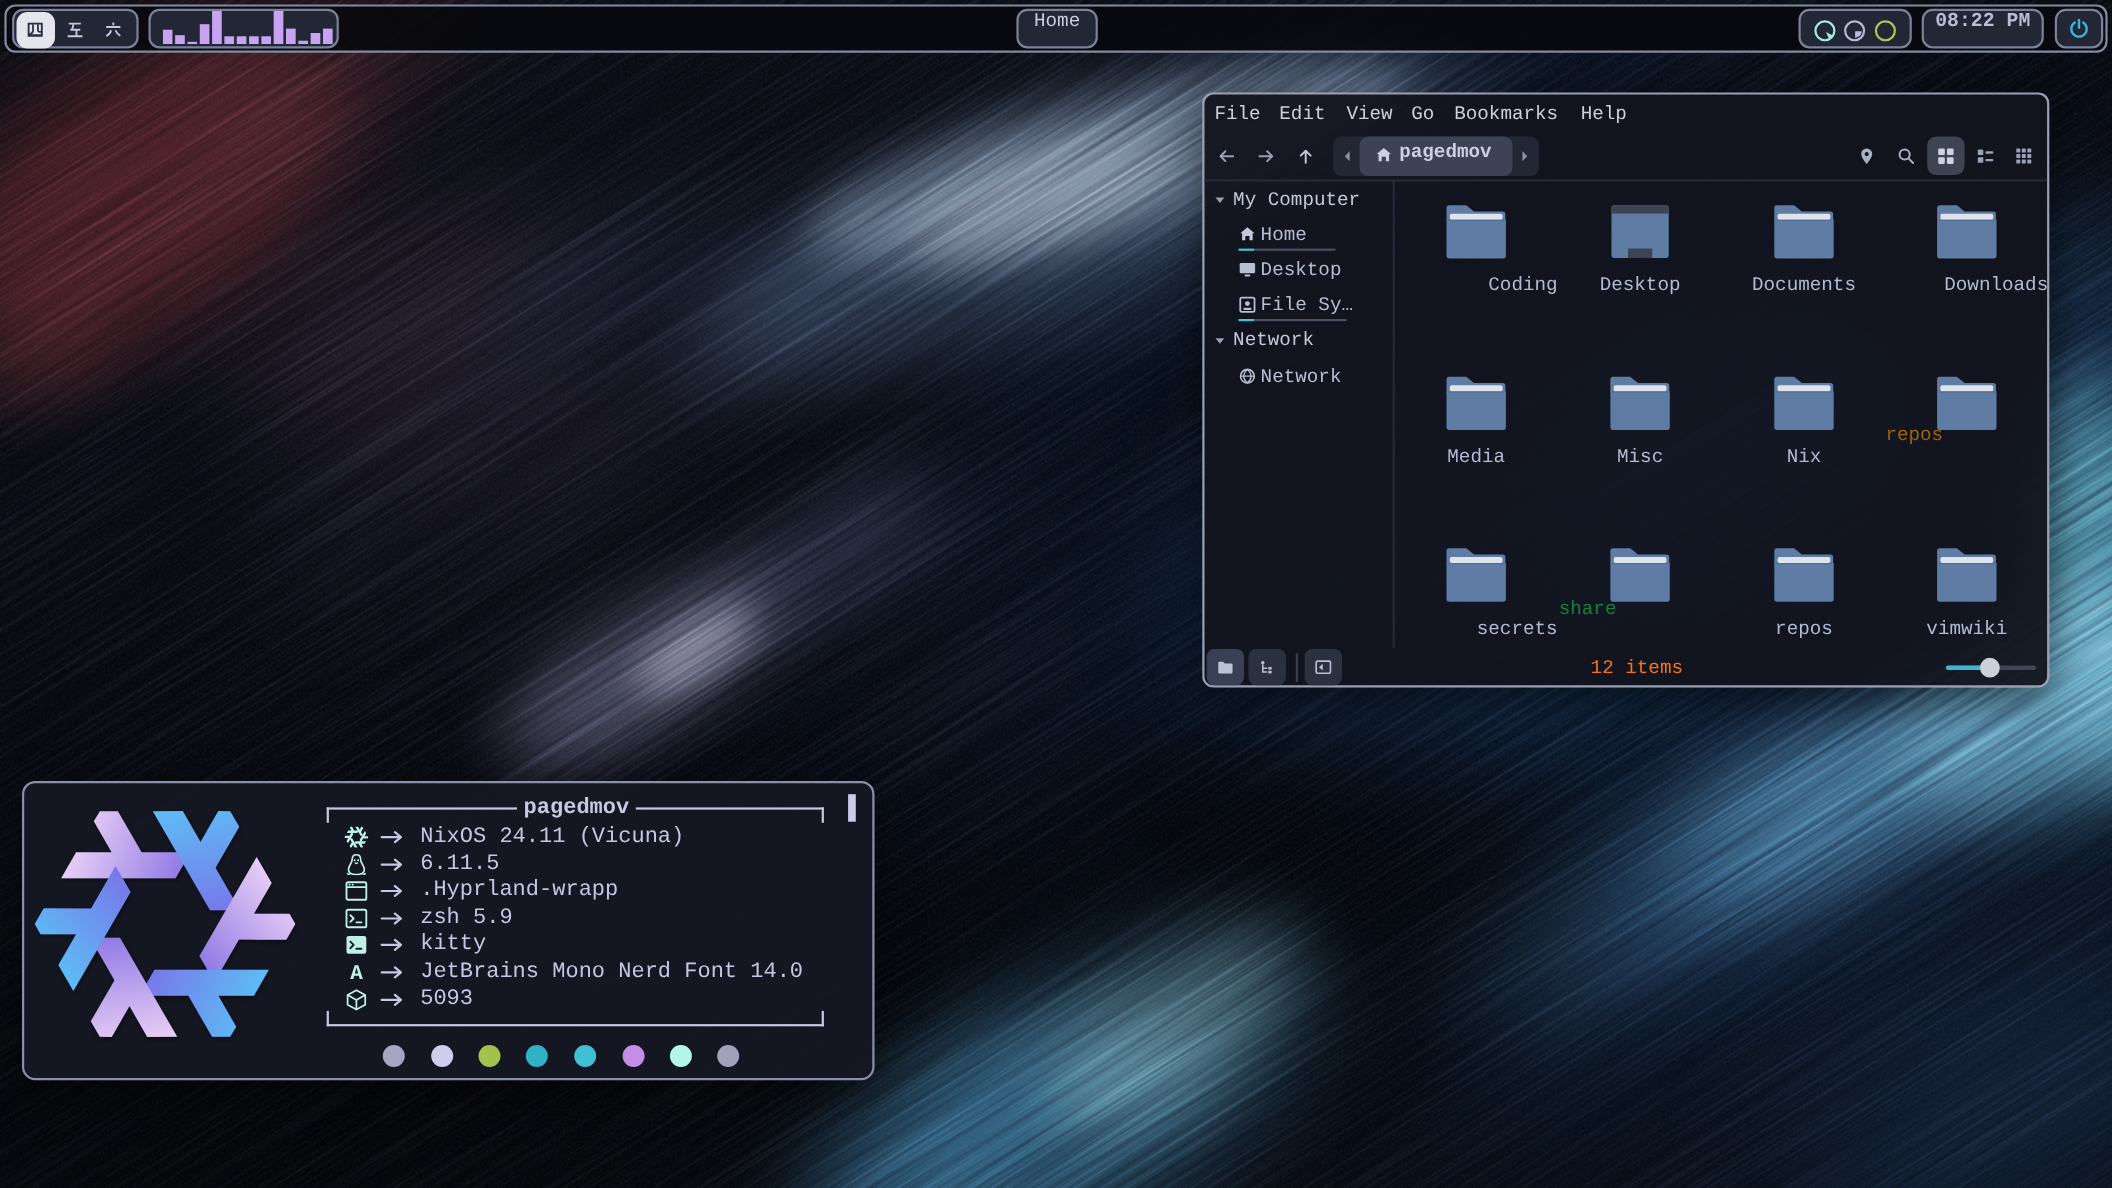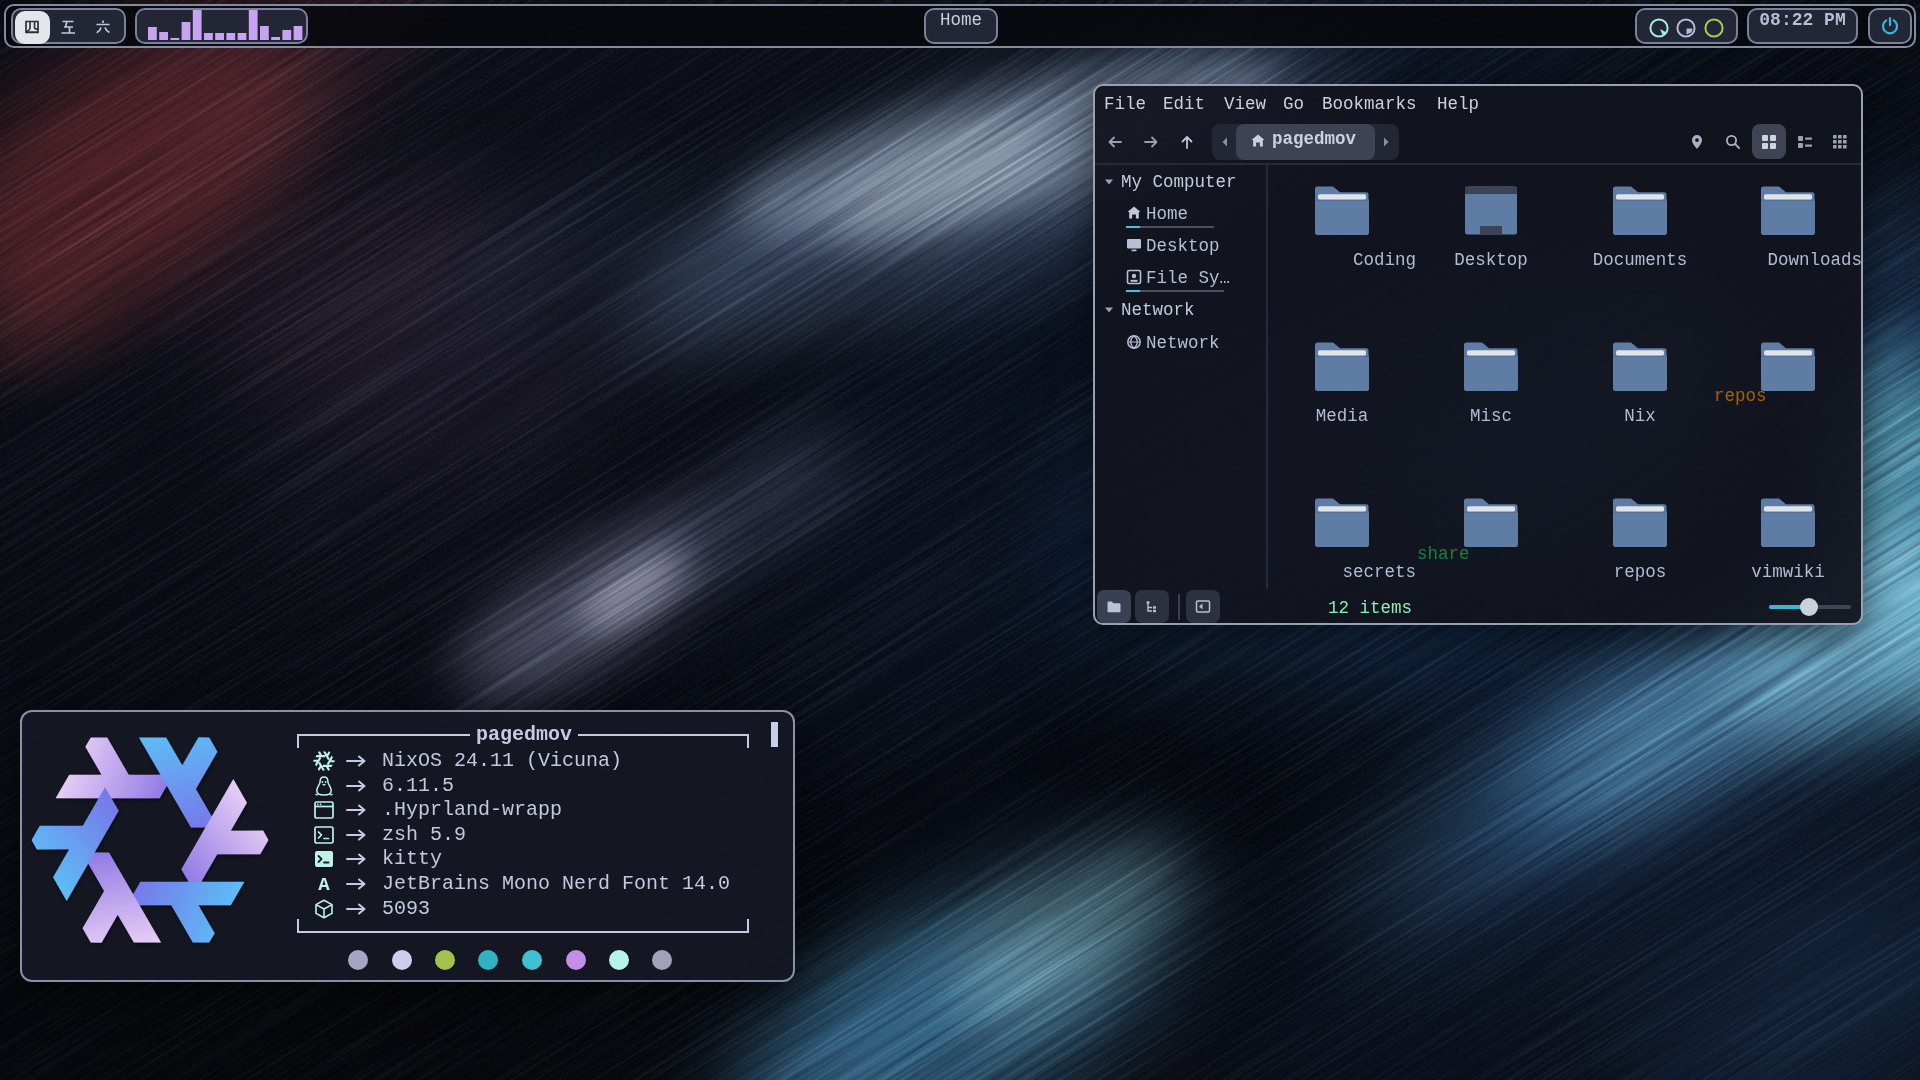--- a/index.html
+++ b/index.html
@@ -310,21 +310,21 @@
     <path d="M4 5v7h4M4 8.5h4" stroke="#b9bfd2" stroke-width="1.4" fill="none"></path>
     <rect x="9" y="7.3" width="3" height="2.4" fill="#b9bfd2"></rect>
     <rect x="9" y="10.8" width="3" height="2.4" fill="#b9bfd2"></rect>
   </svg>
 <div style="position:absolute;left:1178px;top:594px;width:1.5px;height:26px;background:#3a3f50"></div>
 <div style="position:absolute;left:1186px;top:590px;width:34px;height:33px;background:#2c3140;border-radius:7px"></div>
 <svg style="position:absolute;left:1195px;top:599px" width="16" height="16" viewBox="0 0 16 16">
     <rect x="1.5" y="2" width="13" height="11" rx="1.2" fill="none" stroke="#b9bfd2" stroke-width="1.5"></rect>
     <path d="M7.5 4.5v6L4 7.5Z" fill="#b9bfd2"></path>
   </svg>
-<div style="position:absolute;left:1328px;top:598px;width:200px;font:17.5px 'Liberation Mono', monospace;color:#86efac">12 items</div>
+<div style="position:absolute;left:1388px;top:598px;width:200px;text-align:center;font:17.5px 'Liberation Mono', monospace;color:#f97316">12 items</div>
 <div style="position:absolute;left:1769px;top:605px;width:82px;height:4px;background:#3f4554;border-radius:2px"></div>
 <div style="position:absolute;left:1769px;top:605px;width:40px;height:4px;background:#3bb8cf;border-radius:2px"></div>
 <div style="position:absolute;left:1800px;top:598px;width:18px;height:18px;background:#ccd0da;border-radius:50%"></div>
 <div style="position:absolute;left:20px;top:710px;width:775px;height:272px;background:rgba(21,24,36,0.93);border:2px solid #8b90aa;border-radius:12px;box-shadow:0 12px 40px rgba(0,0,0,0.5)"></div>
 <div style="position:absolute;left:31px;top:735px;width:240px;height:215px">
     <svg width="240" height="216" viewBox="0 0 240 216" style="position:absolute;left:0;top:0;overflow:visible">
 <defs>
 <path id="lamt" d="M-94.4,-41.7 L-80.8,-65.3 L-48.5,-65.3 L-64.7,-93.3 L-59.2,-102.6 L-42.8,-102.6 L-21.3,-65.3 L23.2,-65.3 L9.6,-41.7 Z"></path>
 <linearGradient id="gbt" x1="-80" y1="-95" x2="30" y2="-55" gradientUnits="userSpaceOnUse">
 <stop offset="0" stop-color="#5cc0f6"></stop>

